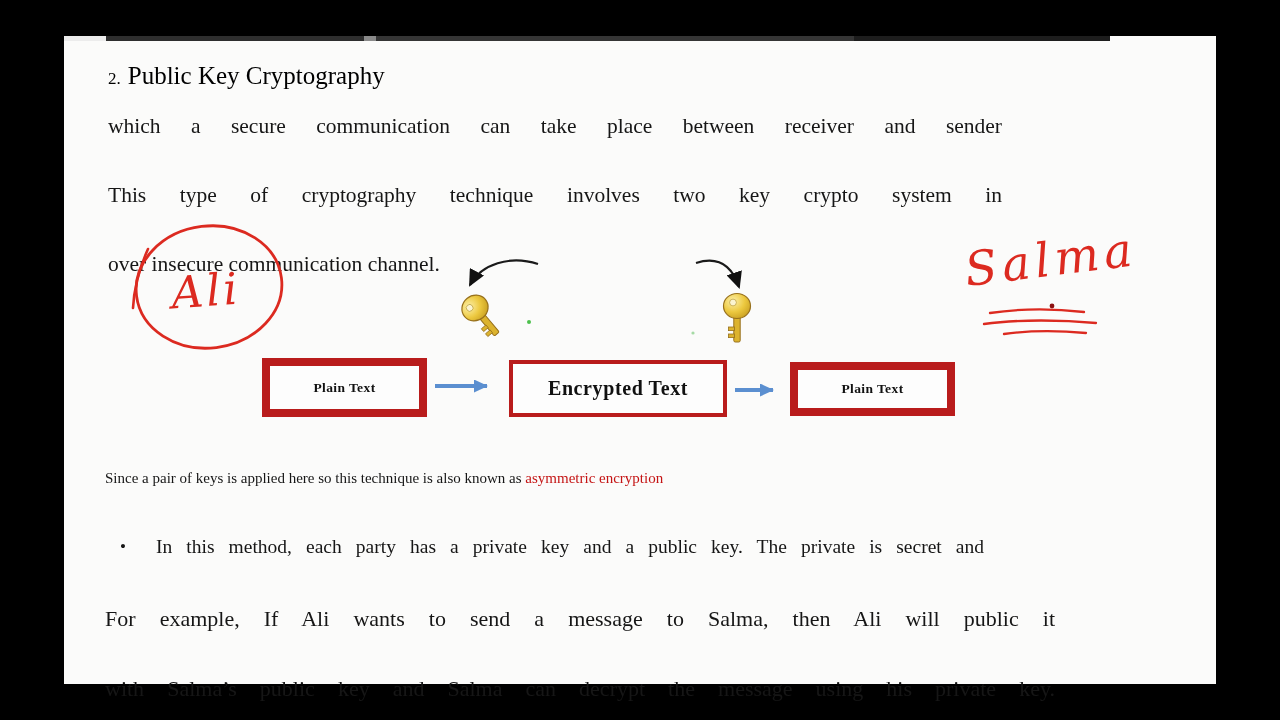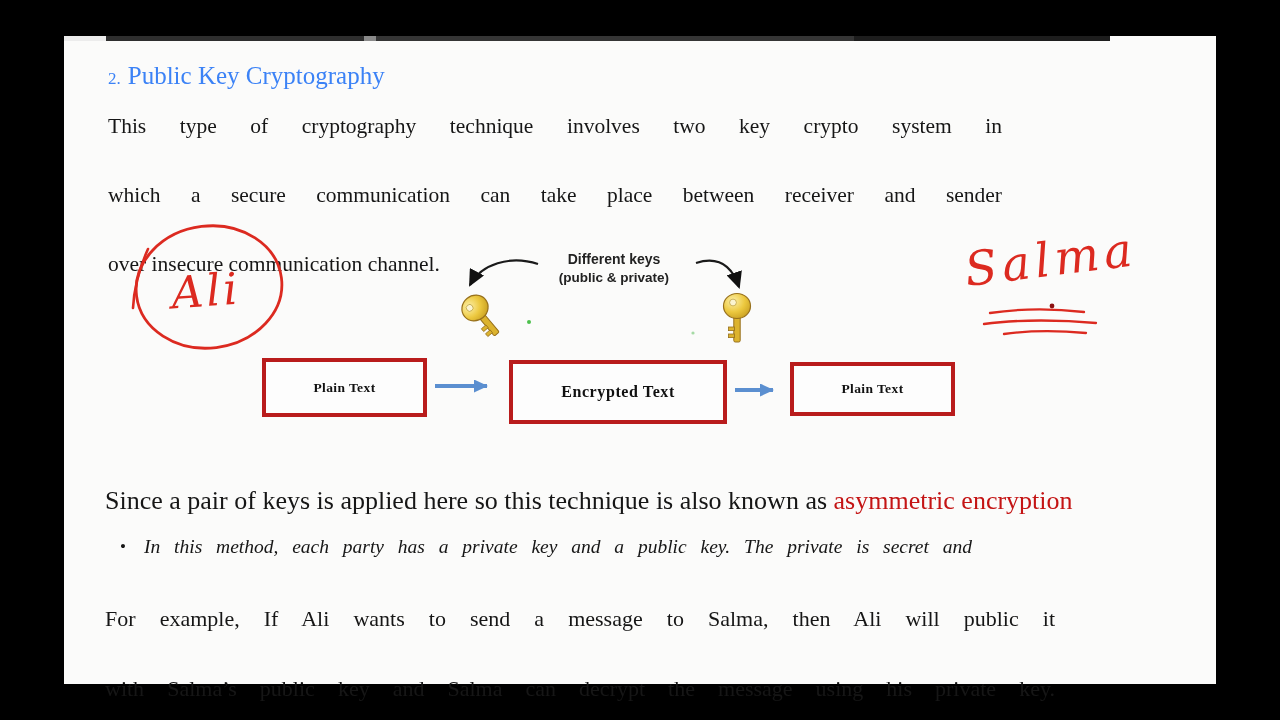--- a/index.html
+++ b/index.html
@@ -13,54 +13,54 @@
   }
   
   .topstrip{position:absolute;left:0;top:0;width:1152px;height:5px;}
   .topstrip .seg{position:absolute;top:0;height:5px;}
   .seg-a{left:0;width:42px;background:#ececec;}
   .seg-b{left:42px;width:258px;background:#2e2e2e;}
   .seg-c{left:300px;width:12px;background:#8a8a8a;}
   .seg-d{left:312px;width:478px;background:#353535;}
   .seg-e{left:790px;width:256px;background:#1d1d1d;}
 
-  .title{position:absolute;left:44px;top:26px;color:#3b82f6;white-space:nowrap;}
+  .title{position:absolute;left:44px;top:26px;color:#000000;white-space:nowrap;}
   .title .tnum{font-size:17px;margin-right:7px;}
   .title .ttext{font-size:25px;}
 
   .para{position:absolute;color:#161616;}
   .intro{left:44px;top:73px;width:894px;font-size:21.5px;line-height:34.6px;}
   .example{left:41px;top:566px;width:950px;font-size:22px;line-height:34.8px;}
   .jline{text-align:justify;text-align-last:justify;}
   .jline::after{content:"";display:inline-block;width:100%;height:0;vertical-align:top;}
 
   .keyslabel{
     position:absolute;left:452px;top:215px;width:196px;text-align:center;
     font-family:"Liberation Sans", sans-serif;font-weight:700;color:#222;
     font-size:14px;line-height:17.5px;
   }
   .keyslabel .l2{font-size:13.5px;}
 
   .overlay{position:absolute;left:0;top:0;width:1152px;height:648px;pointer-events:none;}
 
   .box{
-    position:absolute;box-sizing:border-box;border:4px solid #b91c1c;background:#fdfdfd;
+    position:absolute;box-sizing:border-box;border:8px solid #b91c1c;background:#fdfdfd;
     display:flex;align-items:center;justify-content:center;
     font-weight:bold;color:#111;
   }
   .box1{left:198px;top:322px;width:165px;height:59px;font-size:13.5px;letter-spacing:.4px;}
-  .box2{left:445px;top:324px;width:218px;height:64px;border-width:4px;font-size:16px;letter-spacing:.6px;}
+  .box2{left:445px;top:324px;width:218px;height:57px;border-width:4px;font-size:20px;letter-spacing:.6px;}
   .box3{left:726px;top:326px;width:165px;height:54px;font-size:13.5px;letter-spacing:.4px;}
 
-  .note{position:absolute;left:41px;top:450px;font-size:26px;color:#161616;white-space:nowrap;}
+  .note{position:absolute;left:41px;top:434px;font-size:15px;color:#161616;white-space:nowrap;}
   .note .hl{color:#c41414;}
 
   .bullet{position:absolute;left:56px;top:496px;width:860px;font-size:19.5px;line-height:29.5px;color:#161616;}
   .bullet .bm{position:absolute;left:0;top:0;font-size:17px;}
-  .bullet .btext{margin-left:24px;width:828px;font-style:italic;}
+  .bullet .btext{margin-left:36px;width:828px;}
 
   .ink-text{
     font-family:"DejaVu Serif", serif;font-style:italic;fill:#dc2a20;
   }
 </style>
 </head>
 <body>
 
 <div class="slide">
 
@@ -70,29 +70,25 @@
     <div class="seg seg-c"></div>
     <div class="seg seg-d"></div>
     <div class="seg seg-e"></div>
   </div>
 
   <div class="title">
     <span class="tnum">2.</span><span class="ttext">Public Key Cryptography</span>
   </div>
 
   <div class="para intro">
+    <div class="jline">which a secure communication can take place between receiver and sender</div>
     <div class="jline">This type of cryptography technique involves two key crypto system in</div>
-    <div class="jline">which a secure communication can take place between receiver and sender</div>
     <div>over insecure communication channel.</div>
   </div>
 
-  <div class="keyslabel">
-    <div class="l1">Different keys</div>
-    <div class="l2">(public &amp; private)</div>
-  </div>
 
   <svg class="overlay" viewBox="0 0 1152 648">
     <defs>
       <radialGradient id="gold" cx="35%" cy="30%" r="80%">
         <stop offset="0%" stop-color="#fdf0a8"></stop>
         <stop offset="55%" stop-color="#ecc83f"></stop>
         <stop offset="100%" stop-color="#c69c1f"></stop>
       </radialGradient>
       <marker id="ahBlack" markerUnits="userSpaceOnUse" markerWidth="18" markerHeight="16" refX="15" refY="8" orient="auto">
         <path d="M0 0 L17 8 L0 16 Z" fill="#111"></path>

